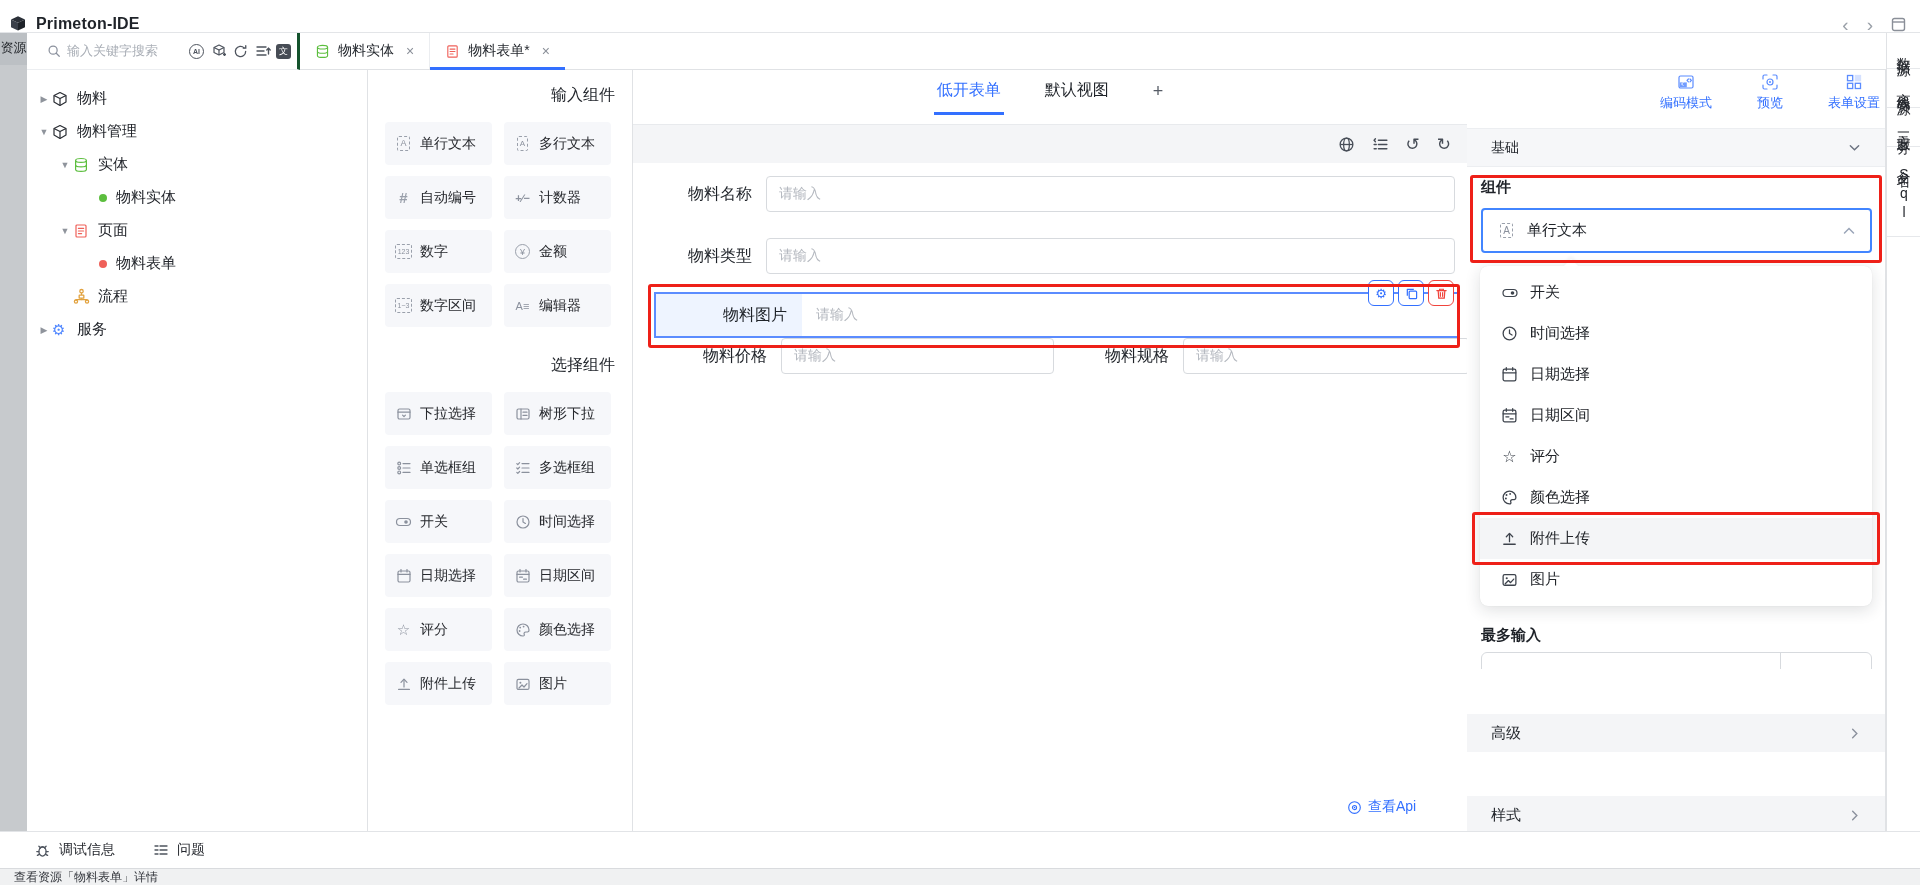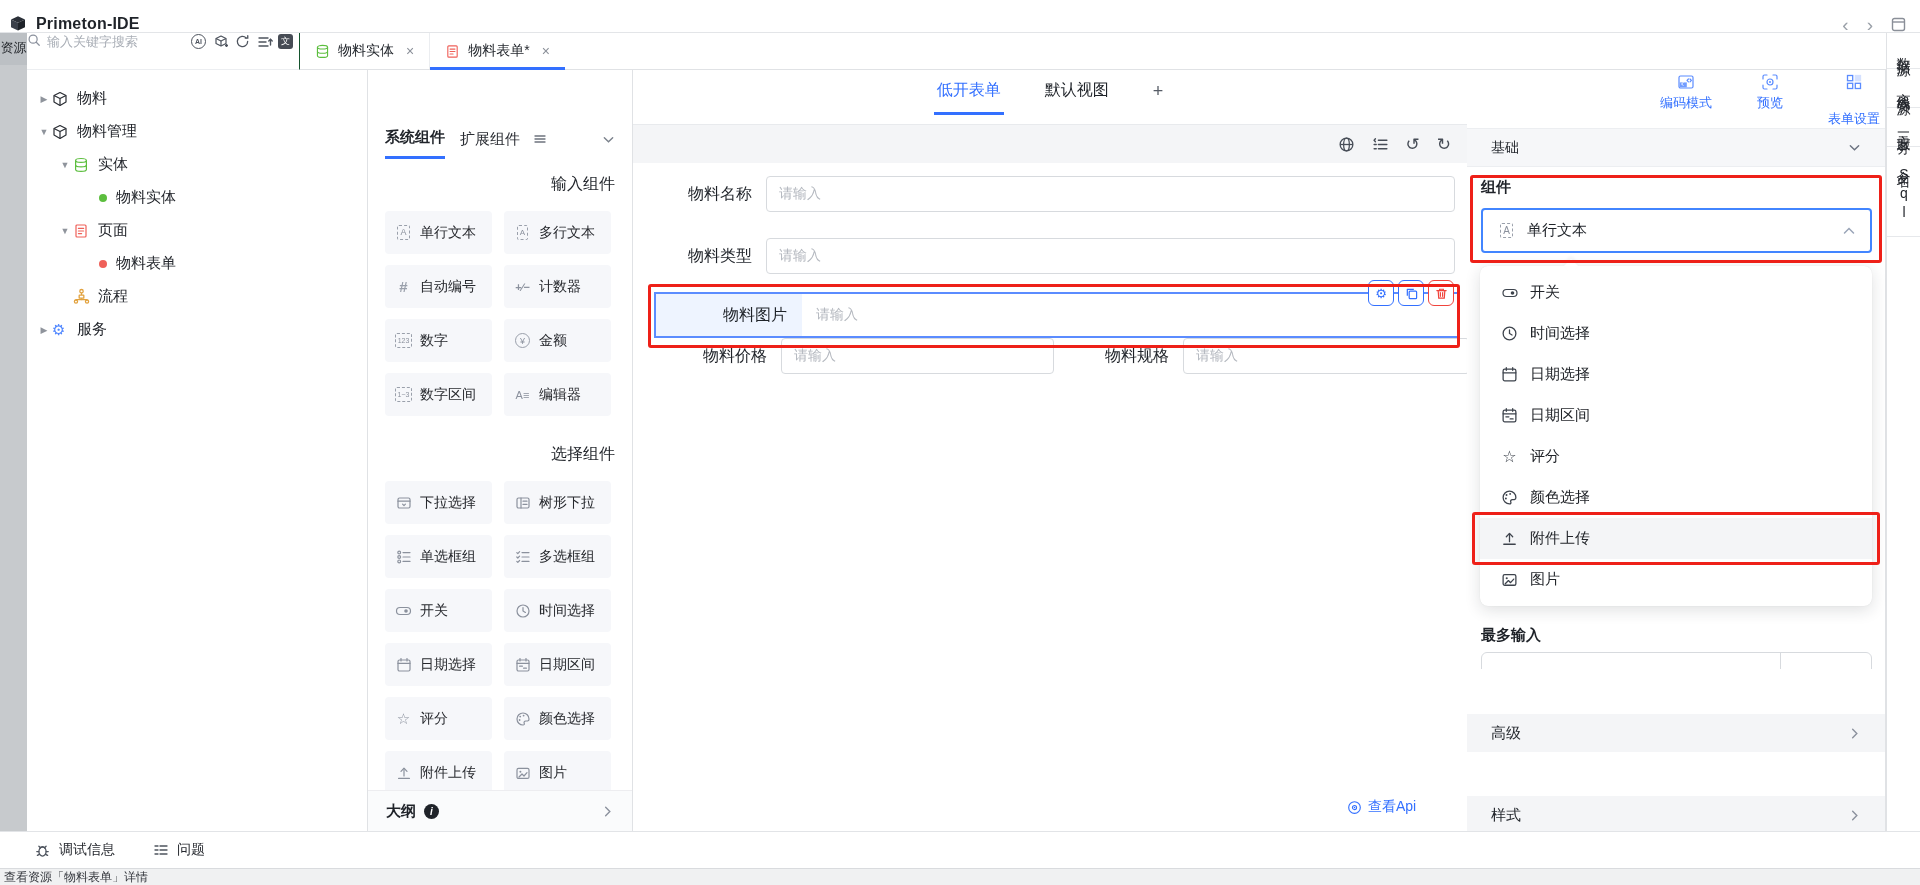--- a/index.html
+++ b/index.html
@@ -15,22 +15,22 @@
   .navchev { font-size:19px; line-height:1; color:#9aa0a8; }
 
   
   #left-strip { position:absolute; left:0; top:33px; width:27px; height:798px; background:#c7cacd; }
   #left-strip .vtab { padding:7px 0 9px; text-align:center; font-size:13px; line-height:16px; color:#24272c;
     background:#bcc0c4; }
 
   
   #explorer { position:absolute; left:27px; top:33px; width:341px; height:798px; background:#fff;
     border-right:1px solid #e0e2e5; }
-  .search-row { width:273px; height:37px; border-right:1px solid #14532d; border-bottom:1px solid #eceef1;
-    display:flex; align-items:flex-start; padding:0 6px 0 0; }
+  .search-row { width:273px; height:37px; border-right:3px solid #14532d; border-bottom:1px solid #eceef1;
+    display:flex; align-items:center; padding:0 6px 0 20px; }
   .search-row .ph { font-size:13px; color:#a9aeb6; margin-left:6px; flex:1; white-space:nowrap; overflow:hidden; }
   .search-tools { display:flex; align-items:center; gap:5px; color:#4e545e; }
   .tool-ic { width:17px; height:17px; display:flex; align-items:center; justify-content:center; }
   .ai-circ { width:15px; height:15px; border:1px solid #4e545e; border-radius:50%; font-size:7px; font-weight:700;
     display:flex; align-items:center; justify-content:center; }
   .dark-sq { width:15px; height:15px; background:#474c55; color:#fff; border-radius:3px; font-size:9px;
     display:flex; align-items:center; justify-content:center; }
   #tree { padding-top:12px; }
   .trow { height:33px; display:flex; align-items:center; font-size:15px; color:#22252b; }
   .trow .arr { width:16px; text-align:center; font-size:9px; color:#8f949c; flex:none; }
@@ -137,21 +137,21 @@
     border-left:1px solid #e0e2e5; }
   .rtab { writing-mode:vertical-lr; text-orientation:upright; margin:0 auto; padding:13px 0; font-size:14px;
     letter-spacing:3px; color:#23262c; display:block; text-align:center; width:100%;
     border-bottom:1px solid #e6e8eb; line-height:33px; }
 
   
   #debugbar { position:absolute; left:0; top:831px; width:1920px; height:37px; background:#fff;
     border-top:1px solid #e2e4e7; display:flex; align-items:center; padding-left:34px; gap:38px; }
   .dbitem { display:flex; align-items:center; gap:8px; font-size:14px; color:#26292f; }
   #statusbar { position:absolute; left:0; top:868px; width:1920px; height:17px; background:#f0f1f2;
-    border-top:1px solid #d9dbde; display:flex; align-items:center; padding-left:4px; font-size:12px; color:#33363c; }
+    border-top:1px solid #d9dbde; display:flex; align-items:center; padding-left:14px; font-size:12px; color:#33363c; }
 
   
   .ann { position:absolute; border:3px solid #ee2018; border-radius:3px; z-index:20; pointer-events:none; }
   #ann-field { left:15px; top:214px; width:812px; height:64px; }
   #ann-comp { left:3px; top:105px; width:412px; height:88px; }
   #ann-upload { left:5px; top:442px; width:408px; height:53px; }
 
   svg { display:block; }
 </style>
 </head>
@@ -322,36 +322,20 @@
             <line x1="5.4" y1="10.6" x2="8.6" y2="10.6"></line>
           </svg>
       </span>
       <span>物料表单*</span>
       <span class="close">×</span>
     </div>
   </div>
 
   <div id="palette">
     <div class="pscroll">
-      <div class="ptabs">
-        <span class="ptab on">系统组件</span>
-        <span class="ptab off">扩展组件</span>
-        <span class="ptab-tools">
-          <svg width="12" height="12" viewBox="0 0 12 12" stroke="#6d737d" stroke-width="1.3" stroke-linecap="round">
-              <line x1="1" y1="3" x2="11" y2="3"></line>
-              <line x1="1" y1="6" x2="11" y2="6"></line>
-              <line x1="1" y1="9" x2="11" y2="9"></line>
-            </svg>
-        </span>
-        <span class="chev">
-          <svg width="13" height="13" viewBox="0 0 14 14" stroke="#7b828c" fill="none" stroke-width="1.5" stroke-linecap="round">
-              <path d="M2.5 5 L7 9.5 L11.5 5"></path>
-            </svg>
-        </span>
-      </div>
 
       <div class="psec">输入组件</div>
       <div class="pgrid">
         <div class="pbtn">
             <span class="picon">
               <span class="ibox">A</span>
             </span>
             <span>单行文本</span>
           </div>
         <div class="pbtn">
@@ -512,29 +496,20 @@
             <span class="picon">
               <svg width="16" height="16" viewBox="0 0 16 16" stroke="currentColor" fill="none" stroke-width="1.2" stroke-linecap="round" stroke-linejoin="round">
                 <rect x="2" y="3.4" width="12" height="10" rx="1.5"></rect>
                 <circle cx="5.4" cy="6.8" r="1" fill="currentColor" stroke="none"></circle>
                 <path d="M4 12 l3-3 2 2 3-3.4"></path>
               </svg>
             </span>
             <span>图片</span>
           </div>
       </div>
-    </div>
-    <div class="outline-bar">
-      <span class="t">大纲</span>
-      <span class="info-dot">i</span>
-      <span class="chev">
-        <svg width="13" height="13" viewBox="0 0 14 14" stroke="#8b919d" fill="none" stroke-width="1.5" stroke-linecap="round">
-            <path d="M5 2.5 L9.5 7 L5 11.5"></path>
-          </svg>
-      </span>
     </div>
   </div>
 
   <div id="canvas">
     <div class="view-tabs">
       <span class="vtab2 on">低开表单</span>
       <span class="vtab2">默认视图</span>
       <span class="vtab2 plus">+</span>
     </div>
     <div class="cv-toolbar">
@@ -642,21 +617,21 @@
             <path d="M2 6 V3.5 A1.5 1.5 0 0 1 3.5 2 H6"></path>
             <path d="M12 2 H14.5 A1.5 1.5 0 0 1 16 3.5 V6"></path>
             <path d="M16 12 V14.5 A1.5 1.5 0 0 1 14.5 16 H12"></path>
             <path d="M6 16 H3.5 A1.5 1.5 0 0 1 2 14.5 V12"></path>
             <circle cx="9" cy="9" r="3"></circle>
             <circle cx="9" cy="9" r="1" fill="#5b8cff" stroke="none"></circle>
           </svg>
         </span>
       <span style="font-size:13px">预览</span>
     </div>
-    <div style="display:flex;flex-direction:column;align-items:center;gap:19px;color:#3370ff">
+    <div style="display:flex;flex-direction:column;align-items:center;gap:3px;color:#3370ff">
       <span>
           <svg width="18" height="18" viewBox="0 0 18 18" stroke="#5b8cff" fill="none" stroke-width="1.3">
             <rect x="2.5" y="2.5" width="5.2" height="5.2"></rect>
             <rect x="10.3" y="2.5" width="5.2" height="5.2" fill="#5b8cff" opacity=".25"></rect>
             <rect x="2.5" y="10.3" width="5.2" height="5.2"></rect>
             <rect x="10.3" y="10.3" width="5.2" height="5.2"></rect>
           </svg>
         </span>
       <span style="font-size:13px">表单设置</span>
     </div>

